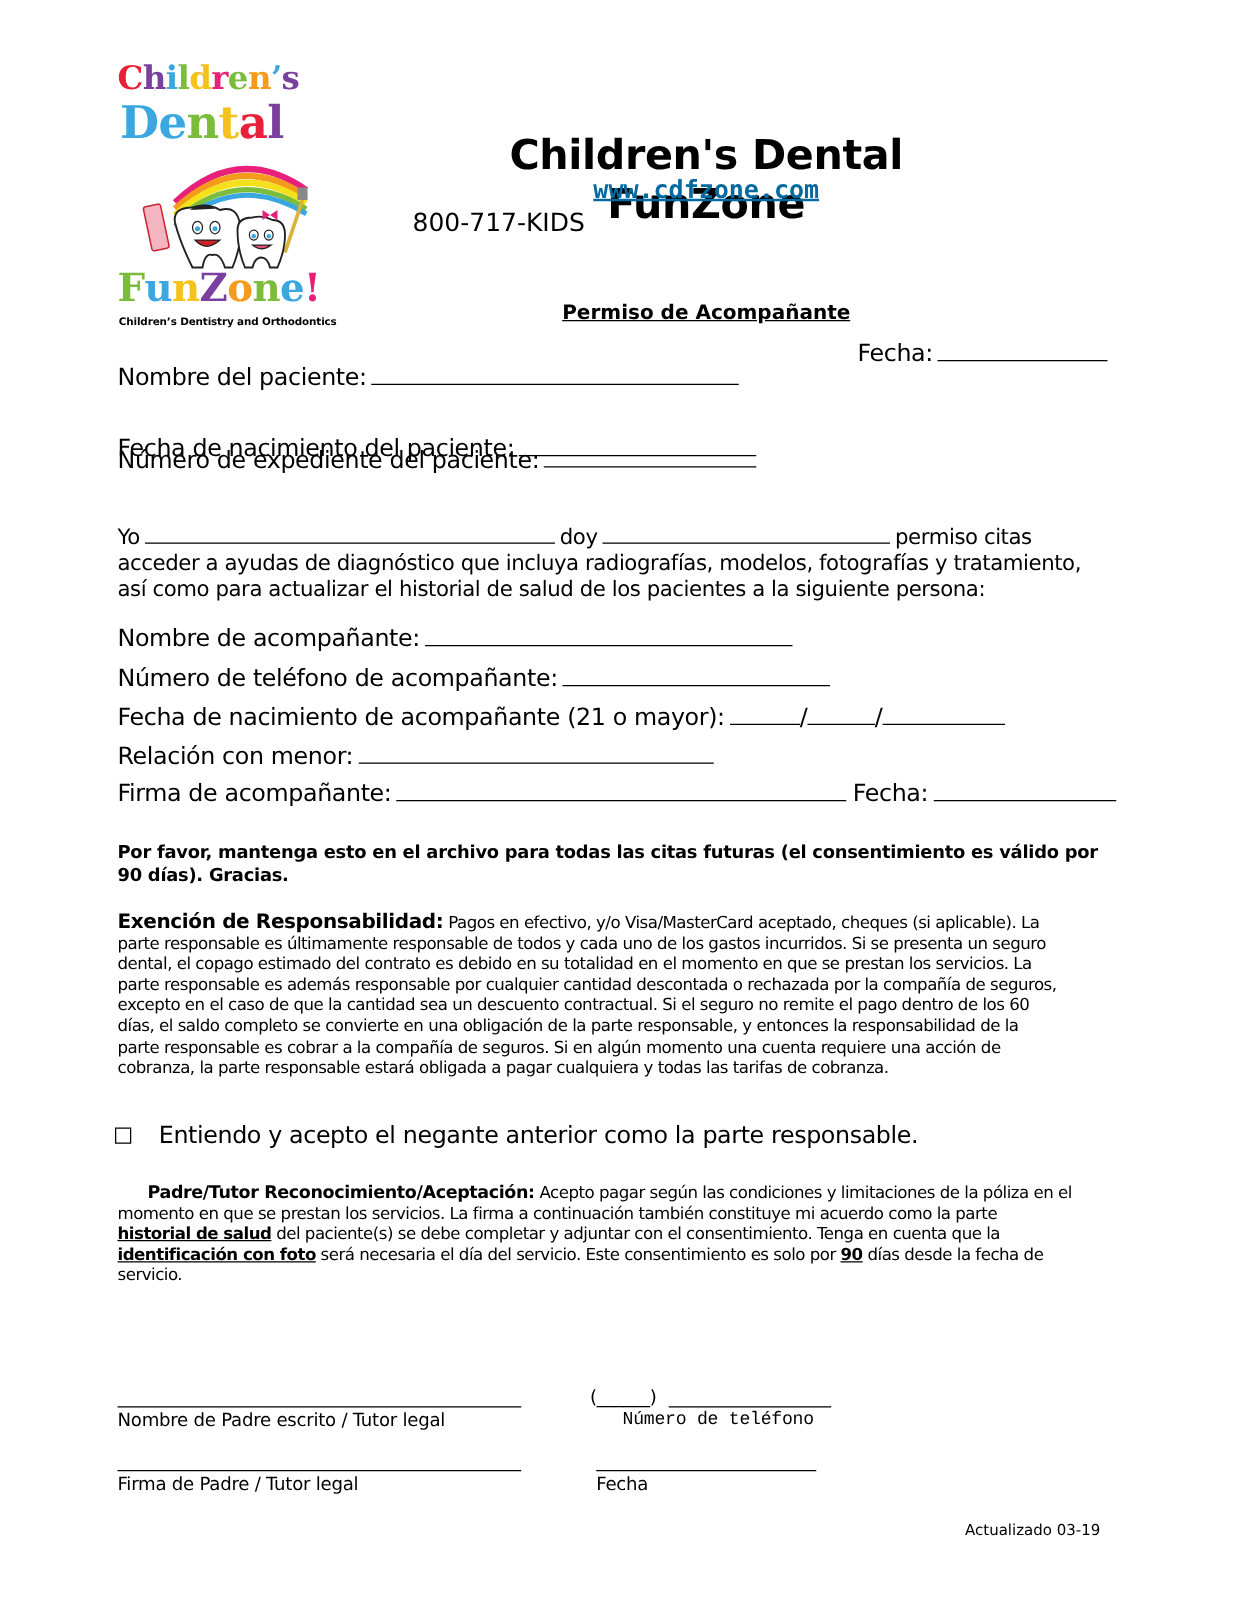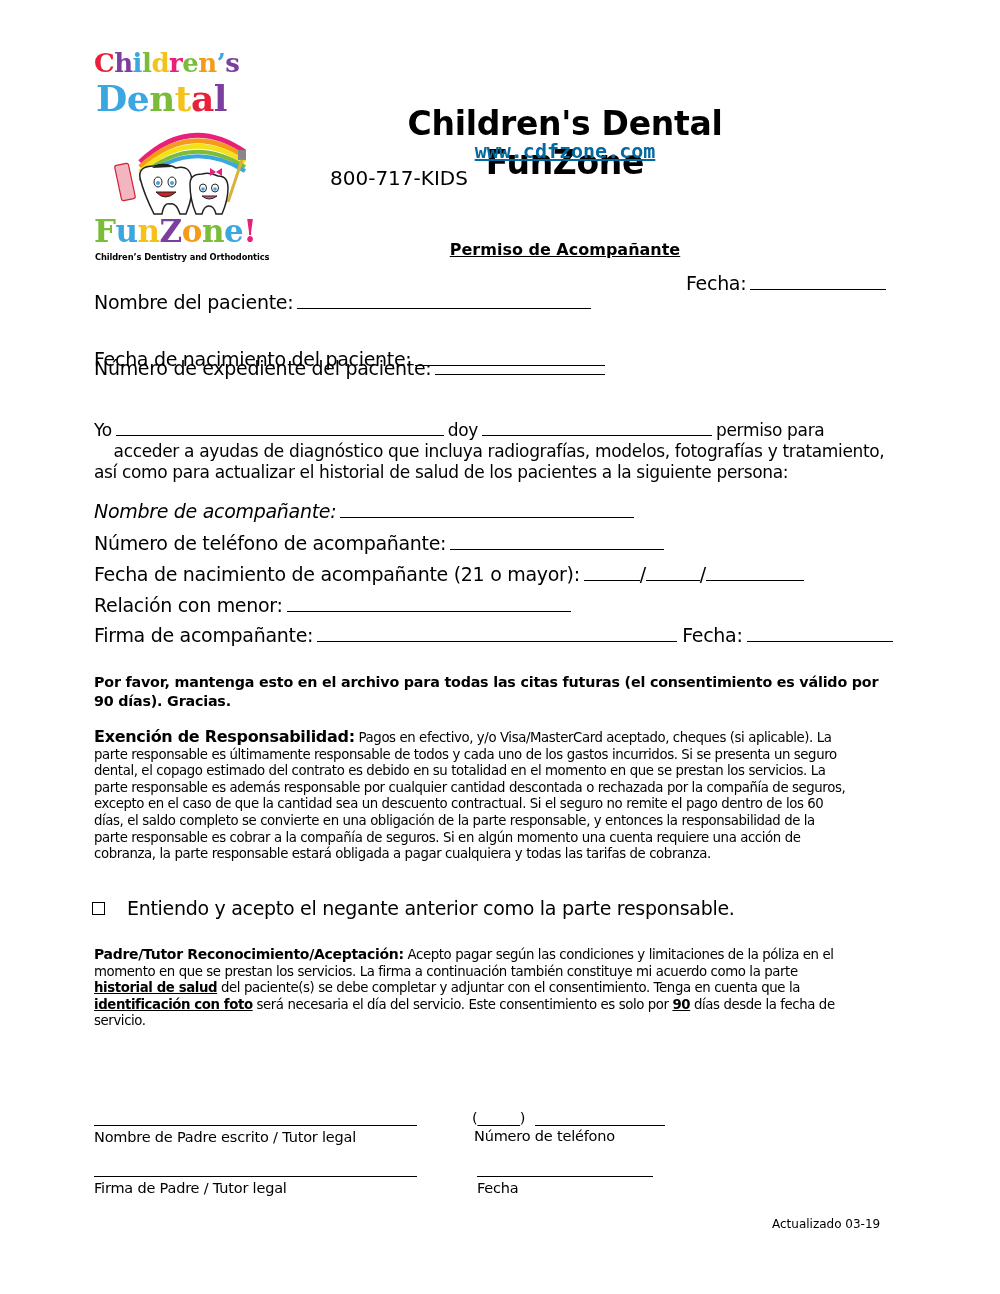--- a/index.html
+++ b/index.html
@@ -115,27 +115,27 @@
 </div>
 <div class="abs line-text" style="left:94px; top:324px;margin-top:24px;">
   <span>Fecha de nacimiento del paciente:</span><span class="blank" style="width:190px;"></span>
 </div>
 <div class="abs line-text" style="left:94px; top:357px;">
   <span>Número de expediente del paciente:</span><span class="blank" style="width:170px;"></span>
 </div>
 
 <div class="abs para" style="left:94px; top:420px; width:810px;">
   <div style="white-space:nowrap;">
-    <span>Yo</span><span class="blank" style="width:328px; margin-right:4px;"></span><span>doy</span><span class="blank" style="width:230px; margin-right:4px;"></span><span>permiso para</span>
+    <span>Yo</span><span class="blank" style="width:328px; margin-right:4px;"></span><span>doy</span><span class="blank" style="width:230px; margin-right:4px;"></span><span>permiso citas</span>
   </div>
-  <div style="white-space:nowrap;text-align:center;">acceder a ayudas de  diagnóstico que incluya radiografías, modelos, fotografías y tratamiento,</div>
+  <div style="white-space:nowrap;">acceder a ayudas de  diagnóstico que incluya radiografías, modelos, fotografías y tratamiento,</div>
   <div style="white-space:nowrap;">así como para actualizar el historial de  salud de los pacientes a la siguiente persona:</div>
 </div>
 
-<div class="abs line-text" style="left:94px; top:500px;font-style:italic;">
+<div class="abs line-text" style="left:94px; top:500px;">
   <span>Nombre de acompañante:</span><span class="blank" style="width:294px;"></span>
 </div>
 <div class="abs line-text" style="left:94px; top:532px;">
   <span>Número de teléfono de acompañante:</span><span class="blank" style="width:214px;"></span>
 </div>
 <div class="abs line-text" style="left:94px; top:563px;">
   <span>Fecha de nacimiento de acompañante (21 o mayor):</span><span class="blank" style="width:56px;"></span><span>/</span><span class="blank" style="width:54px; margin-left:0;"></span><span>/</span><span class="blank" style="width:98px; margin-left:0;"></span>
 </div>
 <div class="abs line-text" style="left:94px; top:594px;">
   <span>Relación con menor:</span><span class="blank" style="width:284px;"></span>
@@ -159,33 +159,33 @@
   <div style="white-space:nowrap;">parte responsable es cobrar a la compañía de seguros. Si en algún momento una cuenta requiere una acción de</div>
   <div style="white-space:nowrap;">cobranza, la parte responsable estará obligada a pagar cualquiera y todas las tarifas de cobranza.</div>
 </div>
 
 <div class="abs" style="left:92px; top:897px; display:flex; align-items:center;">
   <span class="checkbox"></span>
   <span class="line-text" style="margin-left:22px;">Entiendo y acepto el negante anterior como la parte responsable.</span>
 </div>
 
 <div class="abs small-para" style="left:94px; top:946px; width:820px;">
-  <div style="white-space:nowrap;"><span class="head2">Padre/Tutor Reconocimiento/Aceptación:</span><span> Acepto pagar según las condiciones y limitaciones de la póliza en el</span></div>
+  <div style="white-space:nowrap;margin-left:24px;"><span class="head2">Padre/Tutor Reconocimiento/Aceptación:</span><span> Acepto pagar según las condiciones y limitaciones de la póliza en el</span></div>
   <div style="white-space:nowrap;">momento en que se prestan los servicios. La firma  a continuación también constituye mi acuerdo como la parte</div>
   <div style="white-space:nowrap;"><span class="u-bold">historial de salud</span><span> del paciente(s) se debe completar y  adjuntar con el consentimiento. Tenga en cuenta que la</span></div>
   <div style="white-space:nowrap;"><span class="u-bold">identificación con foto</span><span> será necesaria el día del servicio. Este  consentimiento es solo por </span><span class="u-bold">90</span><span> días desde la fecha de</span></div>
   <div style="white-space:nowrap;">servicio.</div>
 </div>
 
 <div class="abs sig-line" style="left:94px; top:1125px; width:323px;"></div>
 <div class="abs sig-label" style="left:94px; top:1129px;">Nombre de Padre escrito  / Tutor legal</div>
 
 <div class="abs sig-label" style="left:472px; top:1110px;">(______)</div>
 <div class="abs sig-line" style="left:535px; top:1125px; width:130px;"></div>
-<div class="abs sig-label" style="left:474px; top:1128px;">Número de teléfono</div>
+<div class="abs sig-label" style="left:498px; top:1128px;font-family:Liberation Mono, monospace;">Número de teléfono</div>
 
 <div class="abs sig-line" style="left:94px; top:1176px; width:323px;"></div>
 <div class="abs sig-label" style="left:94px; top:1180px;">Firma de Padre / Tutor legal</div>
 
 <div class="abs sig-line" style="left:477px; top:1176px; width:176px;"></div>
 <div class="abs sig-label" style="left:477px; top:1180px;">Fecha</div>
 
 <div class="abs" style="left:772px; top:1217px; font-size:12px;">Actualizado 03-19</div>
 
 </body></html>

